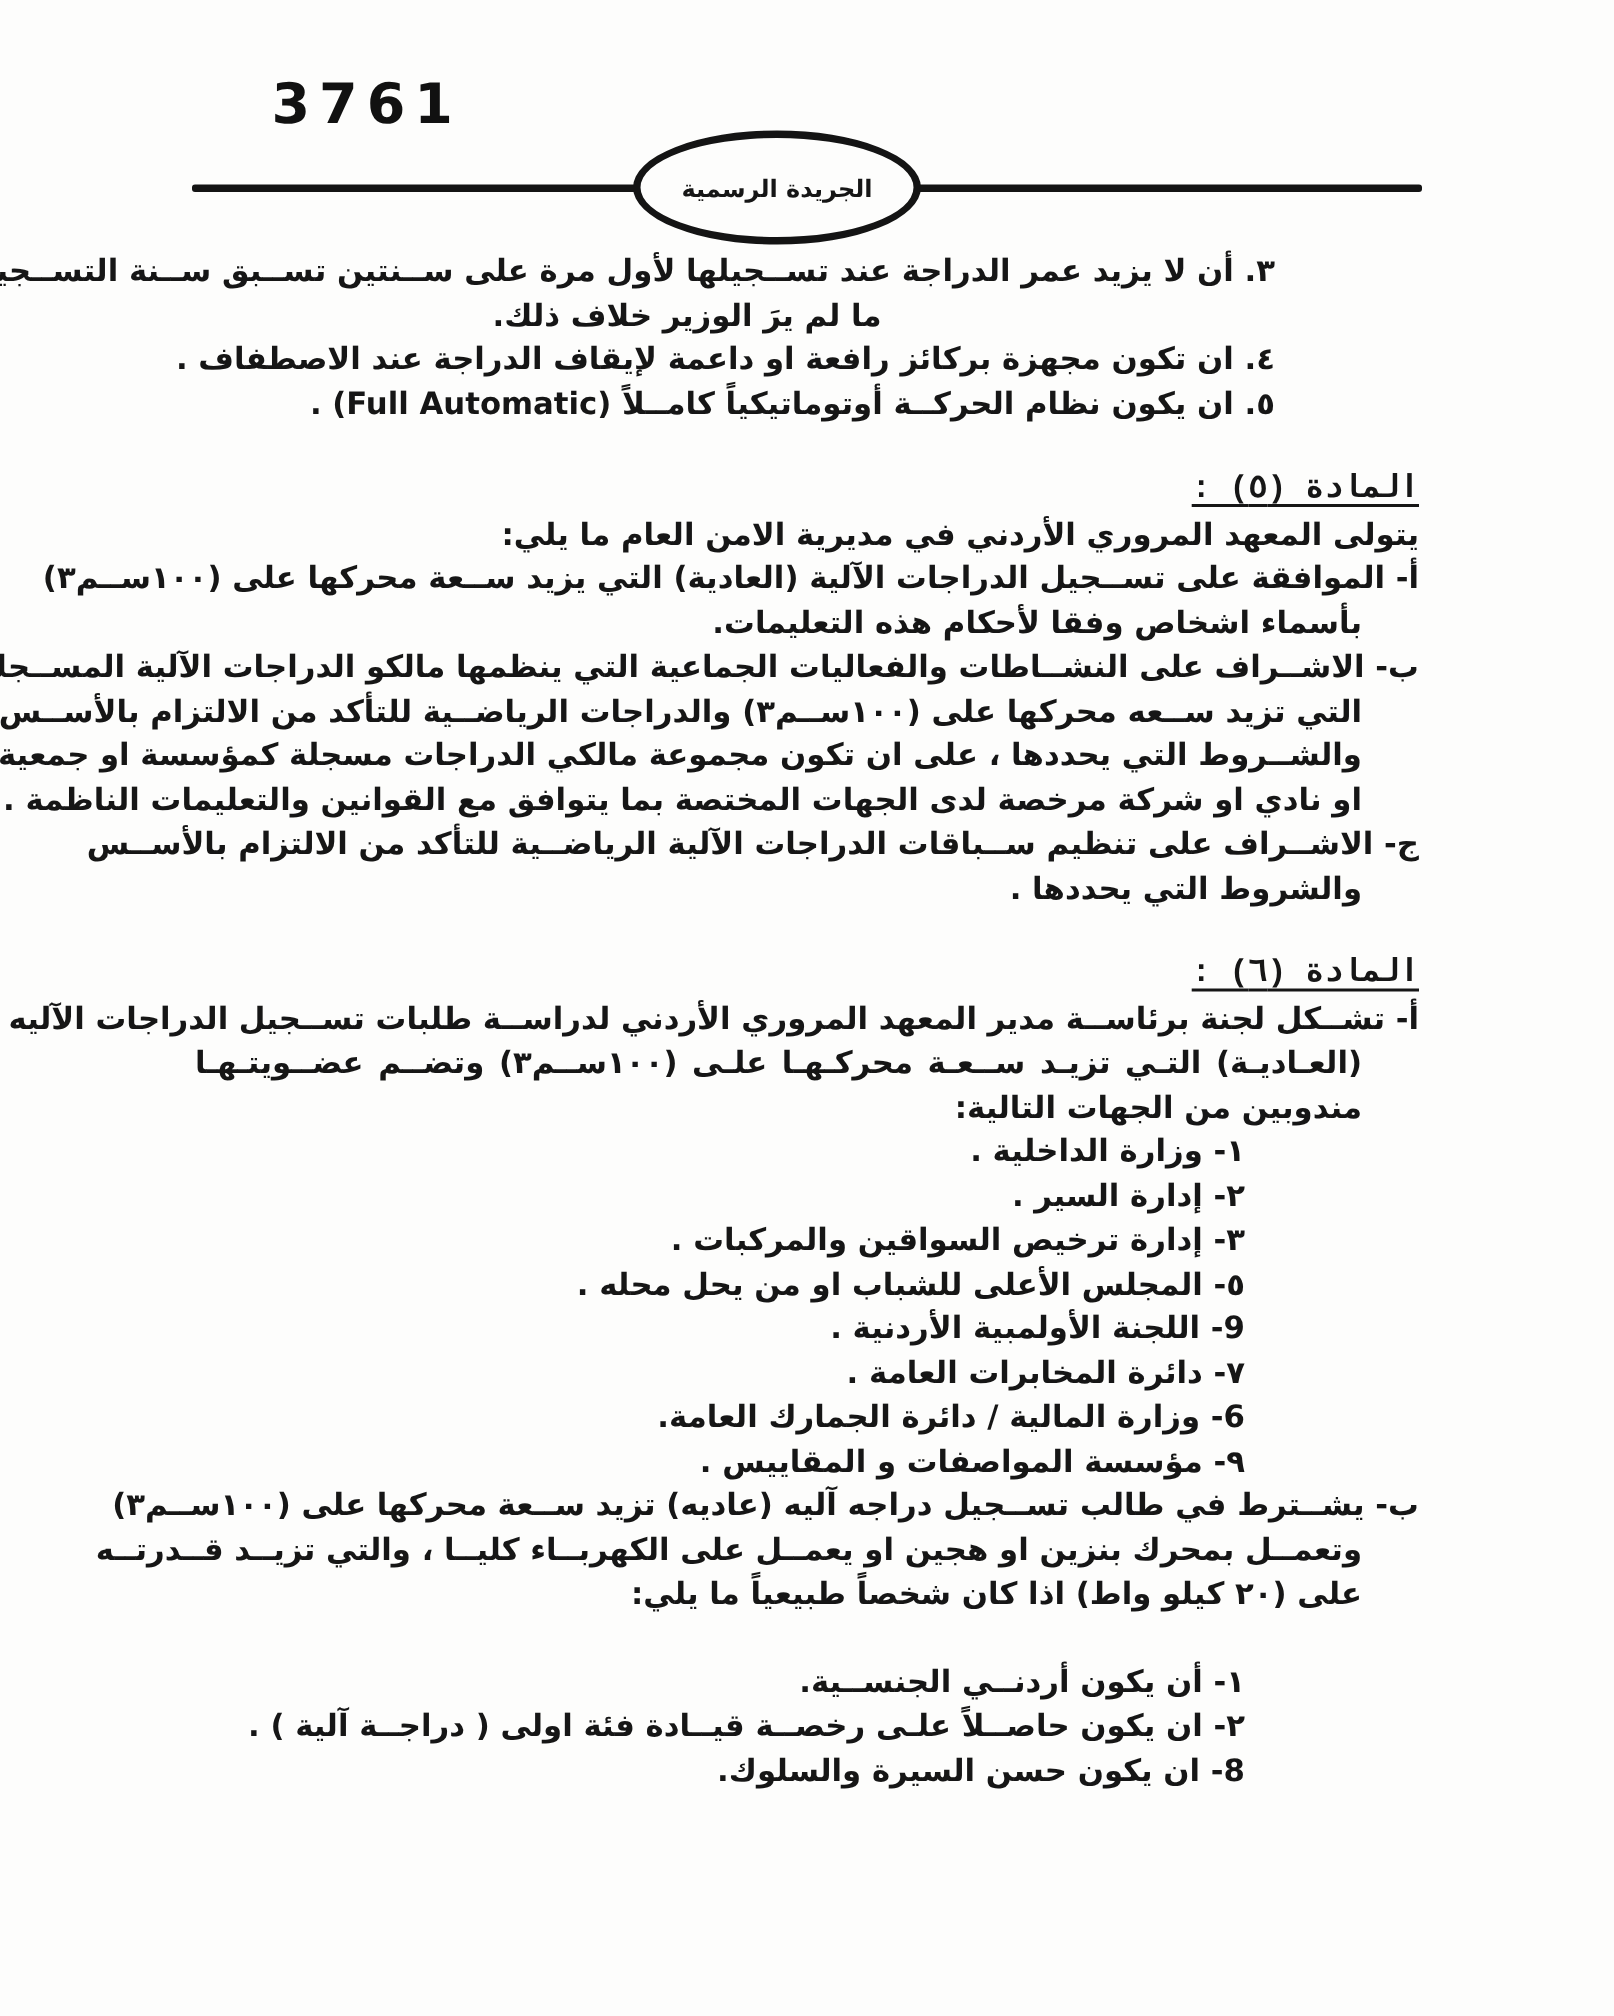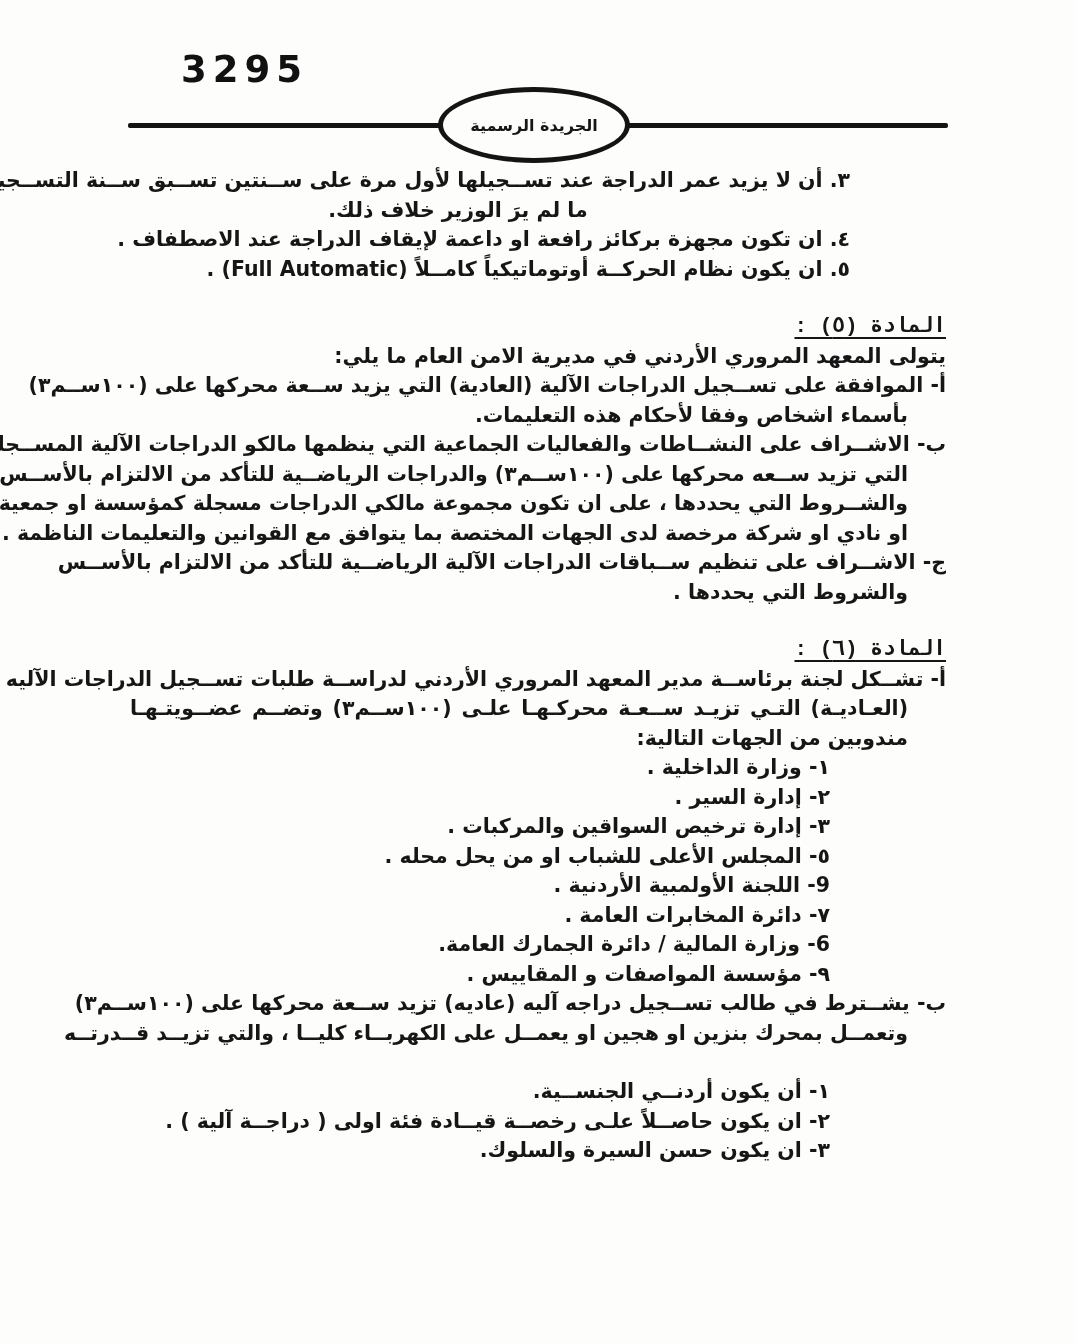--- a/index.html
+++ b/index.html
@@ -32,21 +32,21 @@
     position: absolute;
     left: 128px;
     top: 123px;
     width: 820px;
     height: 5px;
     background: #141414;
     border-radius: 2px;
   }
   .oval {
     position: absolute;
-    left: 438px;
+    left: 422px;
     top: 87px;
     width: 182px;
     height: 66px;
     background: #fdfdfc;
     border: 5px solid #141414;
     border-radius: 50%;
     display: flex;
     align-items: center;
     justify-content: center;
   }
@@ -83,21 +83,21 @@
     text-decoration-thickness: 2px;
     text-underline-offset: 5px;
     font-size: 21px;
   }
 </style>
 </head>
 <body>
 
 <div class="page">
 
-  <div class="pageno">3295</div>
+  <div class="pageno">3761</div>
   <div class="rule"></div>
   <div class="oval">
     <span>الجريدة الرسمية</span>
   </div>
 
   <div class="content">
 
     <div class="intro">
       <div class="line j">٣. أن لا يزيد عمر الدراجة عند تســجيلها لأول مرة على ســنتين تســبق ســنة التســجيل</div>
       <div class="line ind64">ما لم يرَ الوزير خلاف ذلك.</div>
@@ -144,22 +144,23 @@
       <div class="line">٥-  المجلس الأعلى للشباب او من يحل محله .</div>
       <div class="line">9-  اللجنة الأولمبية الأردنية .</div>
       <div class="line">٧-  دائرة المخابرات العامة .</div>
       <div class="line">6-  وزارة المالية / دائرة الجمارك العامة.</div>
       <div class="line">٩-  مؤسسة المواصفات و المقاييس .</div>
     </div>
 
     <div>
       <div class="line j">ب- يشــترط في طالب تســجيل دراجه آليه (عاديه) تزيد ســعة محركها على (١٠٠ســم٣)</div>
       <div class="line j ind38">وتعمــل بمحرك بنزين او  هجين او  يعمــل على الكهربــاء كليــا ، والتي تزيــد قــدرتــه</div>
+      <div class="line ind38">على (٢٠ كيلو واط) اذا كان شخصاً طبيعياً ما يلي:</div>
     </div>
 
     <div class="list gap-top">
       <div class="line">١- أن يكون أردنــي الجنســية.</div>
       <div class="line">٢- ان يكون حاصــلاً علـى رخصــة قيــادة فئة اولى ( دراجــة آلية ) .</div>
-      <div class="line">٣- ان يكون حسن السيرة والسلوك.</div>
+      <div class="line">8- ان يكون حسن السيرة والسلوك.</div>
     </div>
 
   </div>
 </div>
 
 </body></html>

